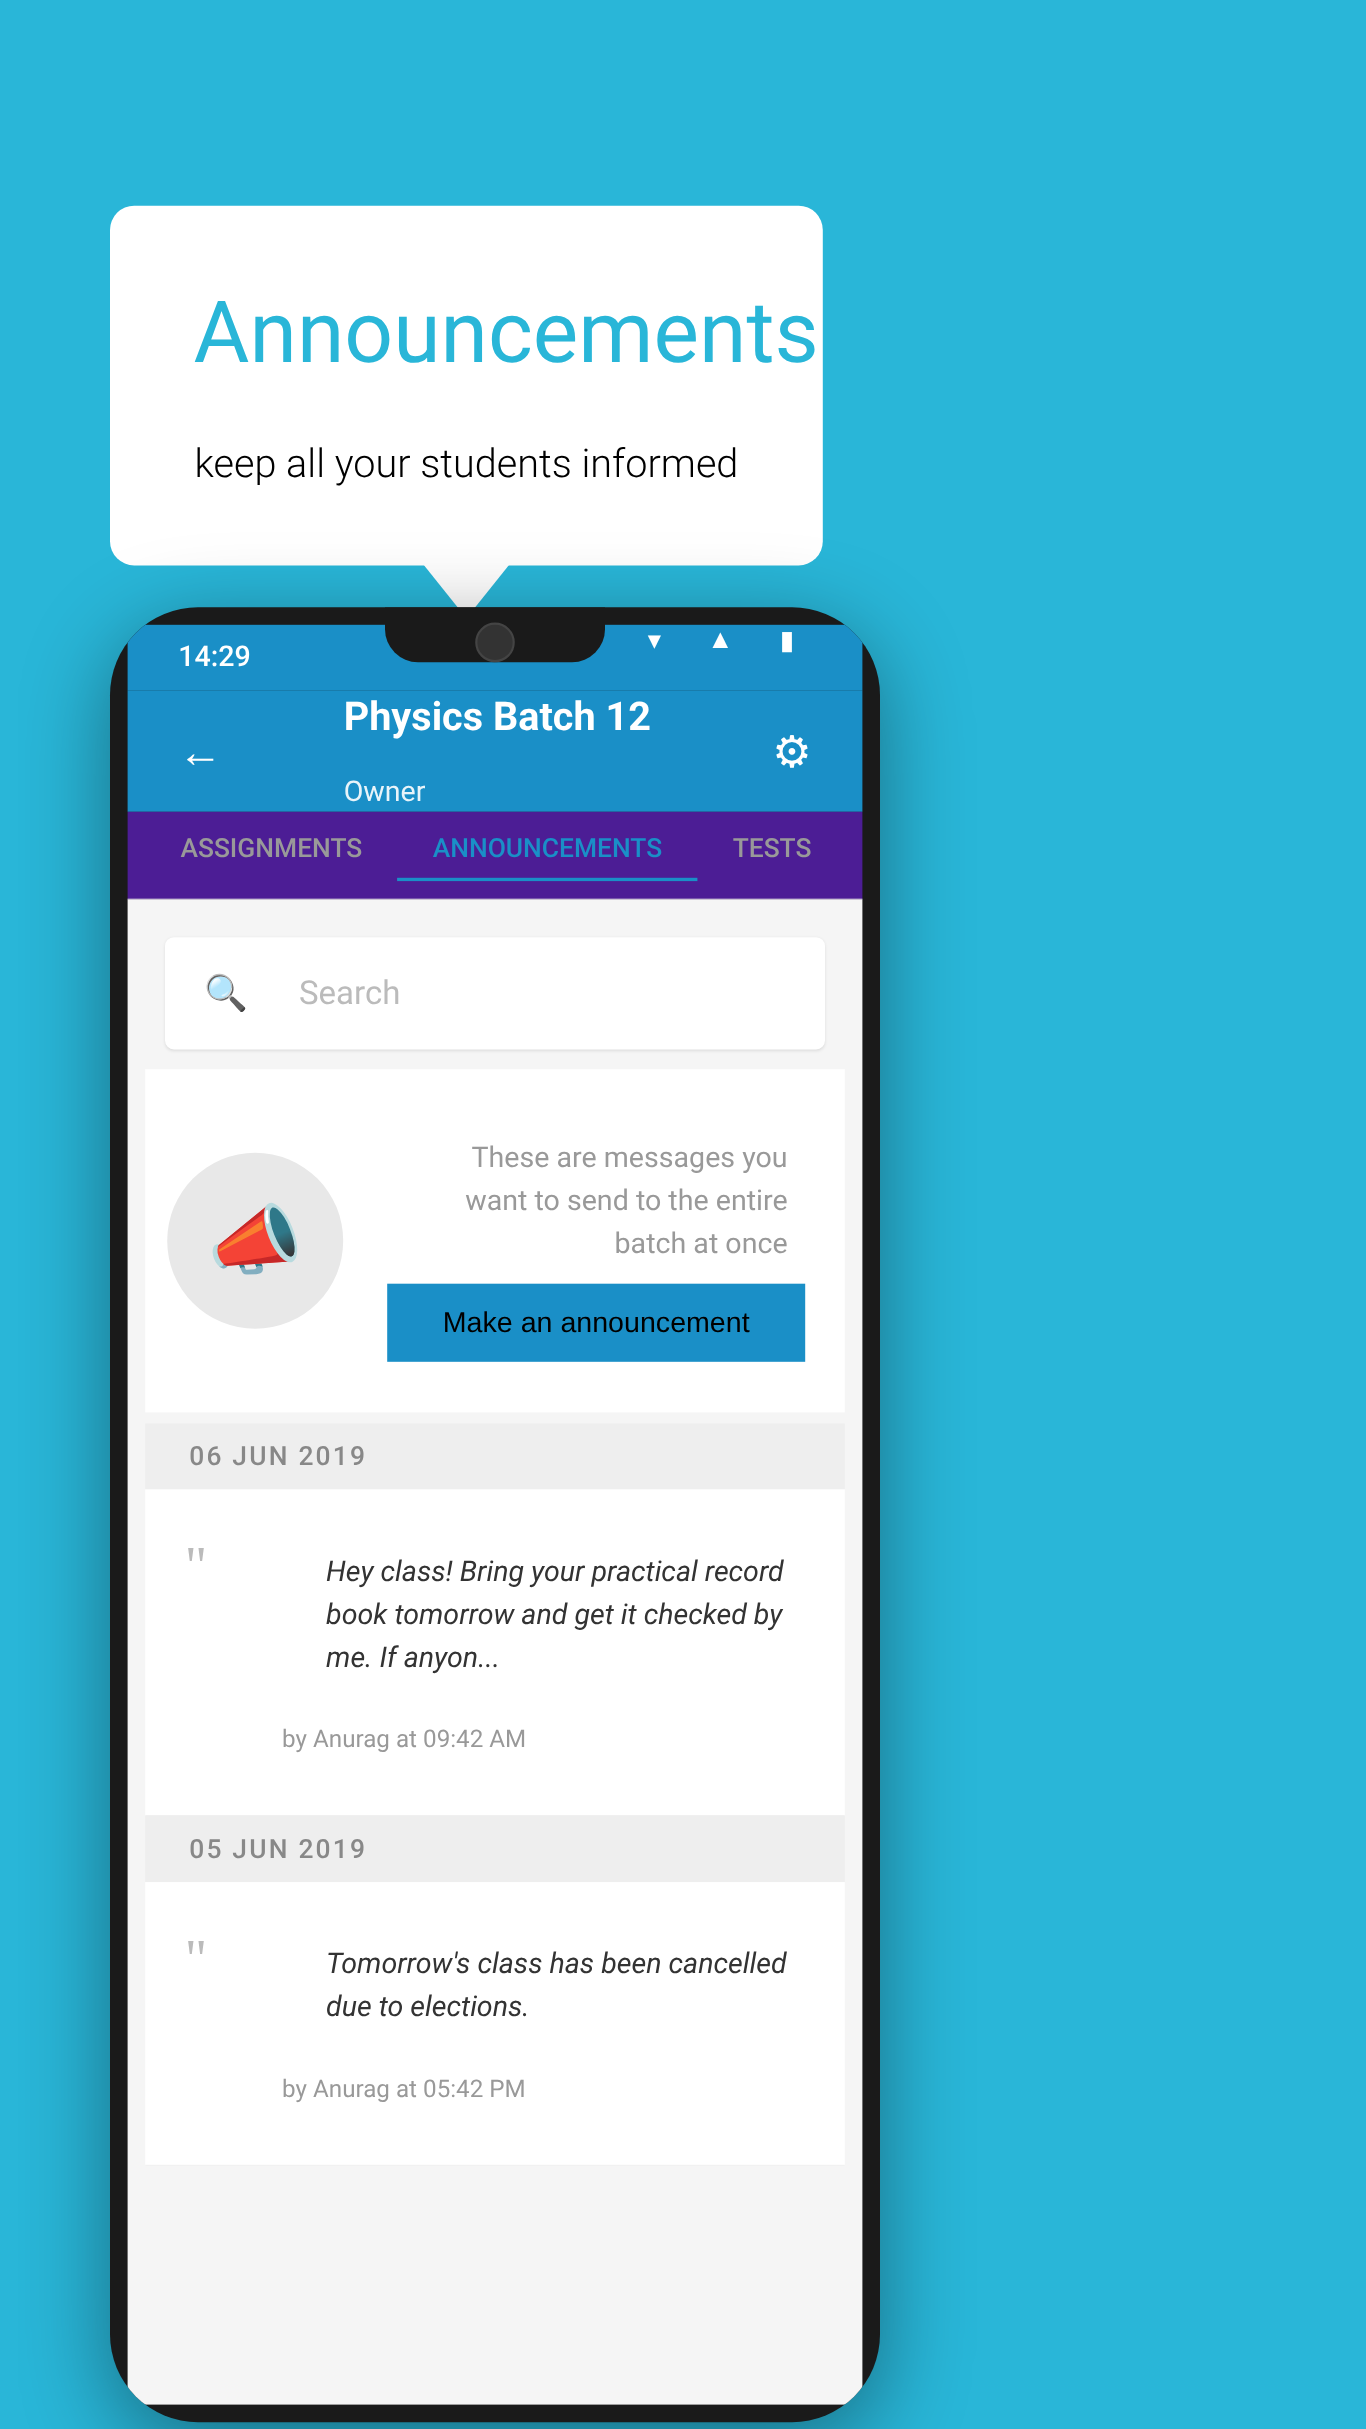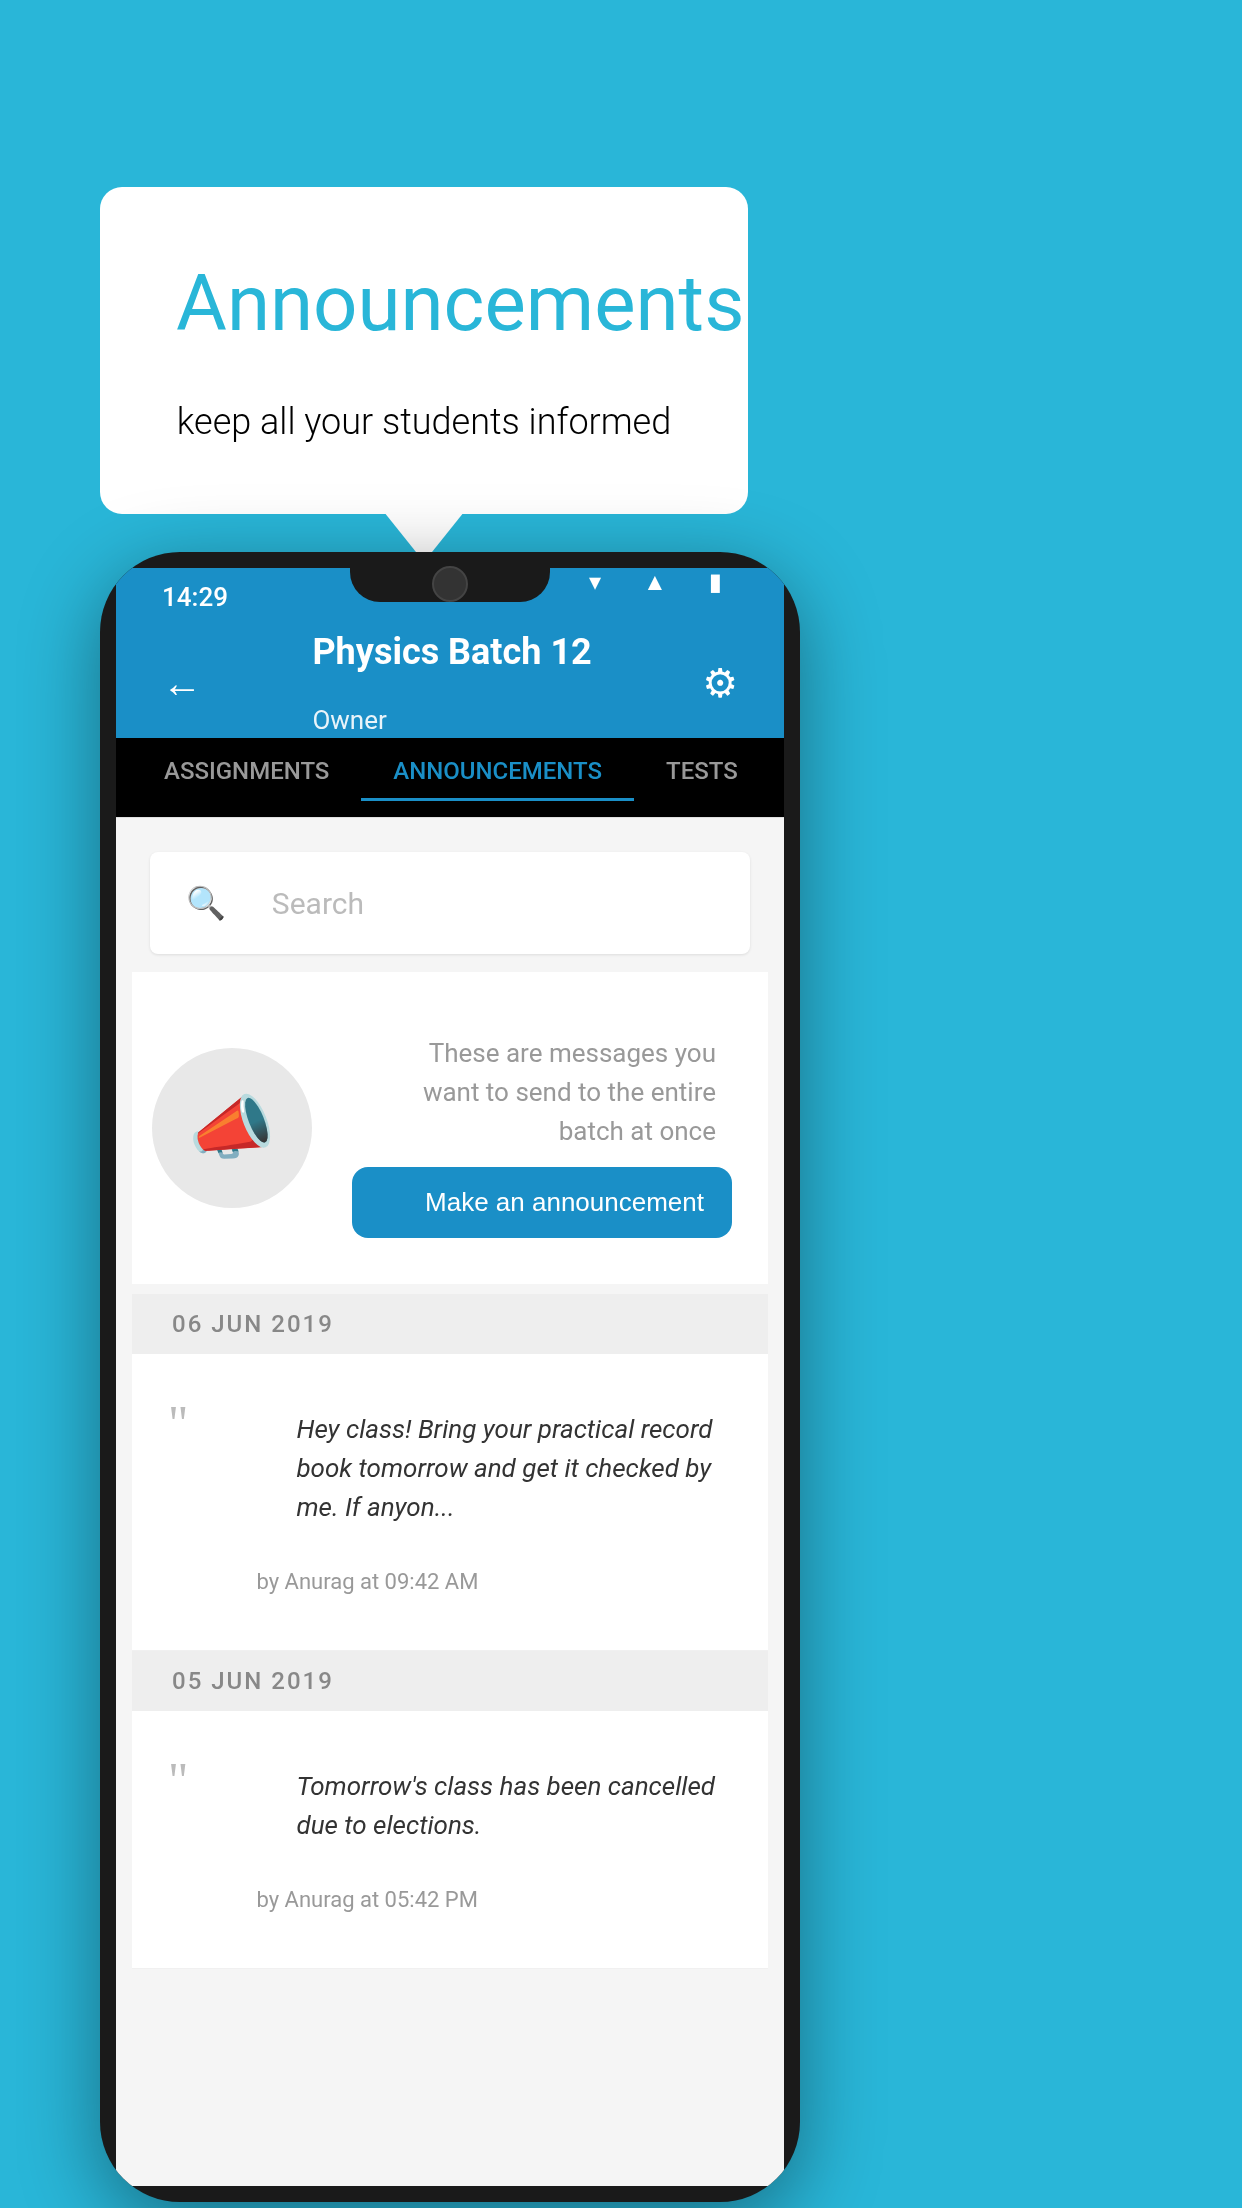--- a/index.html
+++ b/index.html
@@ -161,21 +161,21 @@
       font-weight: 400;
     }
 
     .settings-icon {
       color: white;
       font-size: 40px;
     }
 
     
     .tabs {
-      background: #000000;
+      background: #4c1d95;
       display: flex;
       border-bottom: 1px solid #e0e0e0;
       height: 80px;
       align-items: flex-end;
     }
 
     .tab {
       flex: 1;
       text-align: center;
       padding-bottom: 16px;
@@ -261,29 +261,28 @@
 
     .promo-text {
       color: #999;
       font-size: 26px;
       line-height: 1.5;
       text-align: right;
     }
 
     .make-announcement-btn {
       background: #1a8fc7;
-      color: #ffffff;
+      color: #000000;
       border: none;
-      border-radius: 16px;
+      border-radius: 0;
       padding: 20px 28px;
       font-size: 26px;
       font-weight: 500;
       cursor: pointer;
       width: 100%;
-      text-align: right;
     }
 
     
     .date-section {
       background: #eeeeee;
       padding: 16px 24px;
       color: #888;
       font-size: 24px;
       font-weight: 500;
       letter-spacing: 2px;

